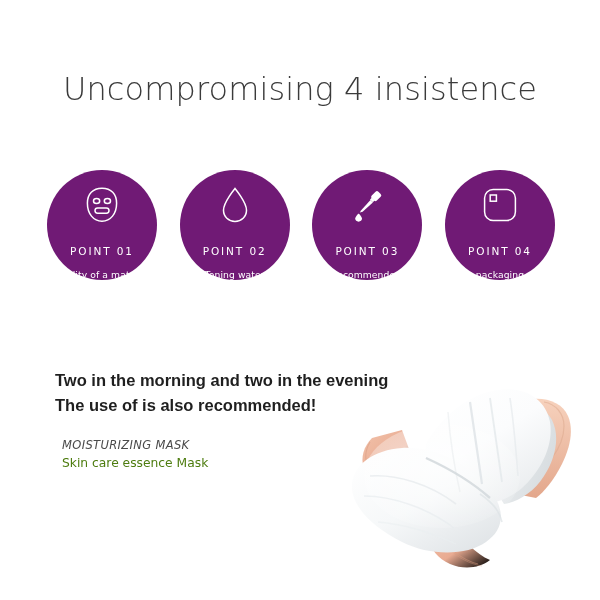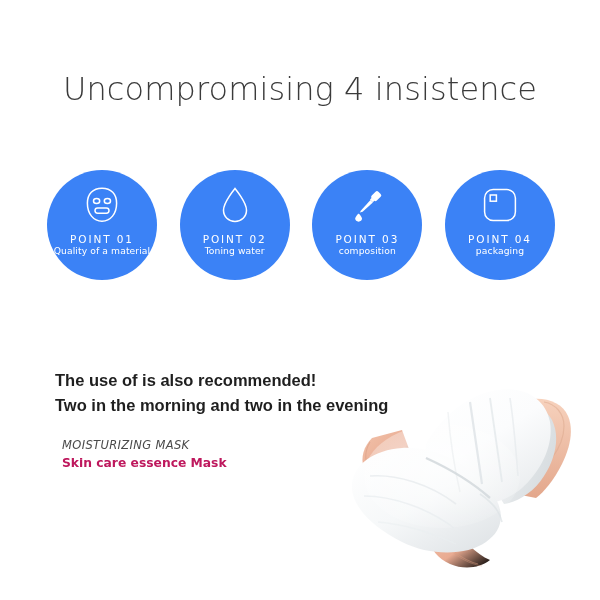--- a/index.html
+++ b/index.html
@@ -66,25 +66,26 @@
     top: 170px;
     width: 508px;
     height: 112px;
     display: flex;
     justify-content: space-between;
   }
   .point-circle {
     width: 110px;
     height: 110px;
     border-radius: 50%;
-    background: #3b82f6;
+    background: #701a75;
     position: relative;
     display: flex;
     flex-direction: column;
     align-items: center;
+    justify-content: space-between;
   }
   .point-icon {
     margin-top: 16px;
     height: 38px;
     display: flex;
     align-items: center;
     justify-content: center;
   }
   .point-title {
     margin-top: 9px;
@@ -126,24 +127,23 @@
   #product-name {
     font-size: 11.5px;
     color: #4a4a4a;
     letter-spacing: 0.35px;
     line-height: 18px;
     font-family: "DejaVu Sans", sans-serif;
     font-style: italic;
   }
   #product-sub {
     font-size: 12.3px;
-    color: #be185d;
+    color: #4d7c0f;
     line-height: 19px;
     font-family: "DejaVu Sans", sans-serif;
-    font-weight: bold;
   }
 
   
   #product-photo {
     position: absolute;
     left: 330px;
     top: 372px;
     width: 270px;
     height: 228px;
   }
@@ -185,39 +185,39 @@
       <svg width="38" height="38" viewBox="0 0 38 38" fill="none">
         <g transform="rotate(45 19 19)">
           <rect x="15.6" y="1.5" width="7.2" height="9.4" rx="2.0" fill="#ffffff"></rect>
           <rect x="17.2" y="10.4" width="4.0" height="2.6" fill="#ffffff"></rect>
           <path d="M17.9 13.0 L21.3 13.0 L20.6 26.8 L19.2 29.4 L18.6 26.8 Z" fill="#ffffff"></path>
         </g>
         <path d="M10.6 27.4 C10.6 27.4 14.0 30.6 14.0 32.6 C14.0 34.4 12.5 35.7 10.6 35.7 C8.7 35.7 7.2 34.4 7.2 32.6 C7.2 30.6 10.6 27.4 10.6 27.4 Z" fill="#ffffff"></path>
       </svg>
     </div>
     <div class="point-title">POINT 03</div>
-    <div class="point-desc">composition</div>
+    <div class="point-desc">recommended</div>
   </div>
 
   <div class="point-circle">
     <div class="point-icon">
       <svg width="36" height="36" viewBox="0 0 36 36" fill="none">
         <rect x="2.6" y="2.6" width="30.8" height="30.8" rx="8.5" stroke="#ffffff" stroke-width="1.5" fill="none"></rect>
         <rect x="8.2" y="8.0" width="6.2" height="6.2" stroke="#ffffff" stroke-width="1.5" fill="none"></rect>
       </svg>
     </div>
     <div class="point-title">POINT 04</div>
     <div class="point-desc">packaging</div>
   </div>
 
 </div>
 
 <div id="promo-block">
+  <div class="promo-line">Two in the morning and two in the evening</div>
   <div class="promo-line">The use of is also recommended!</div>
-  <div class="promo-line">Two in the morning and two in the evening</div>
 </div>
 
 <div id="product-block">
   <div id="product-name">MOISTURIZING MASK</div>
   <div id="product-sub">Skin care essence Mask</div>
 </div>
 
 <div id="product-photo">
   <svg width="270" height="228" viewBox="0 0 270 228" fill="none">
     <defs>

